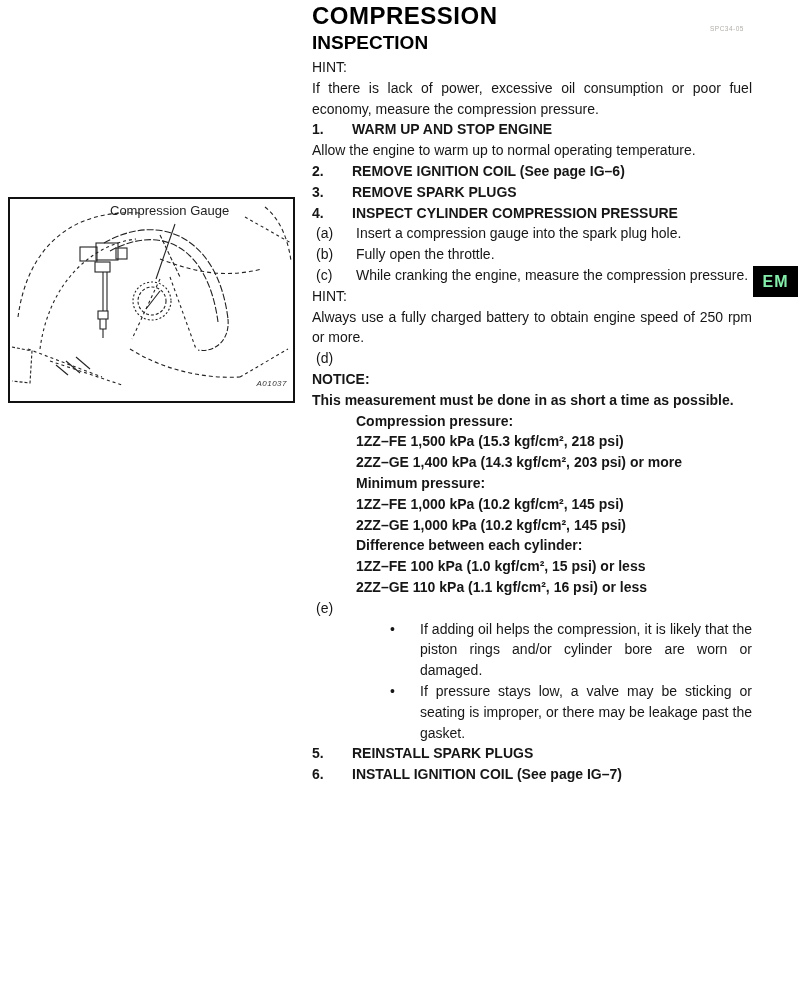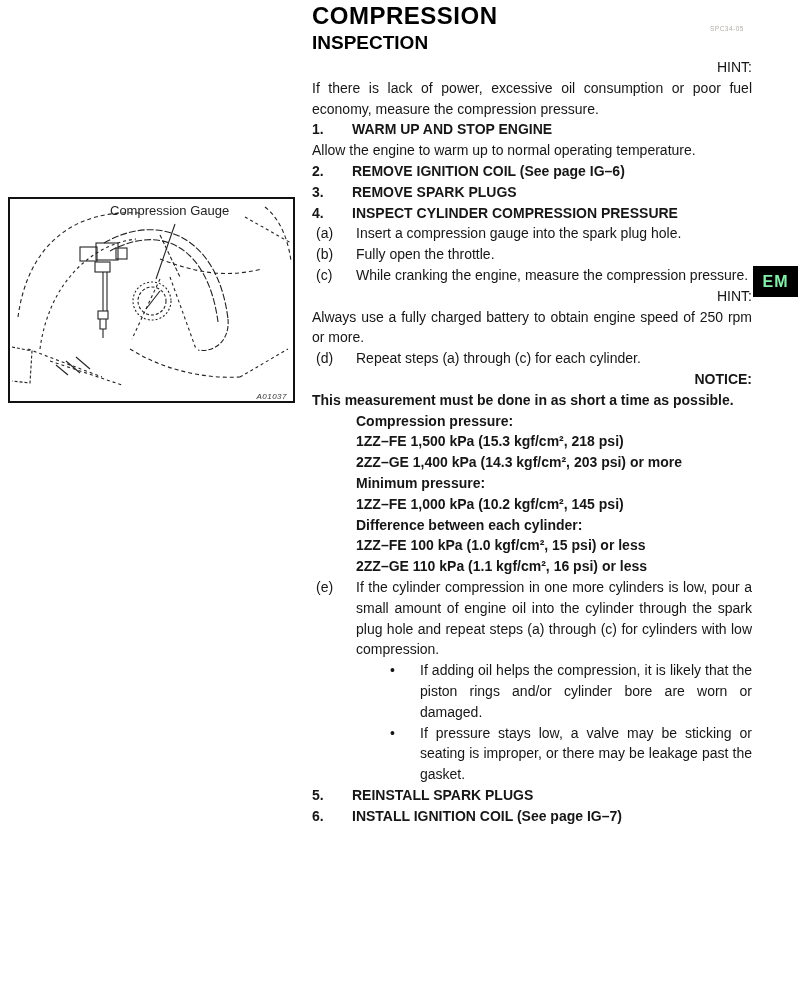--- a/index.html
+++ b/index.html
@@ -17,21 +17,21 @@
 
   .col { position:absolute; left:312px; top:2px; width:440px; }
   .title {
     margin:0; font-size:24px; line-height:28px; font-weight:bold;
     letter-spacing:.5px; color:#000;
   }
   .subtitle {
     margin:0 0 2px 0; font-size:19px; line-height:25px; font-weight:bold; color:#000;
   }
   .t { font-size:14px; line-height:20.8px; text-align:justify; color:#161616; }
-  .plain { text-align:right; }
+  .plain { text-align:left; }
   .bold { font-weight:bold; }
 
   .row { display:flex; }
   .num { flex:0 0 40px; font-weight:bold; }
   .step-title { flex:1; font-weight:bold; text-align:left; }
   .sublabel { flex:0 0 40px; padding-left:4px; }
   .subtext { flex:1; text-align:justify; }
 
   .specs { margin-left:44px; font-weight:bold; text-align:left; }
 
@@ -47,21 +47,21 @@
 
   .figure {
     position:absolute; left:8px; top:197px; width:287px; height:206px;
     border:2px solid #111; box-sizing:border-box; background:#fff;
   }
   .fig-caption {
     position:absolute; left:100px; top:4px; font-size:13px; color:#222;
     white-space:nowrap;
   }
   .fig-code {
-    position:absolute; right:6px; bottom:0; font-size:8px; color:#333;
+    position:absolute; right:6px; bottom:13px; font-size:8px; color:#333;
     font-style:italic; letter-spacing:.5px;
   }
   svg.sketch { position:absolute; left:0; top:0; }
   svg.sketch path, svg.sketch line, svg.sketch circle, svg.sketch rect, svg.sketch polyline {
     stroke:#232323; fill:none; stroke-width:1.1;
   }
 </style>
 </head>
 <body>
 
@@ -108,38 +108,37 @@
     <div class="row t">
       <span class="sublabel">(c)</span>
       <span class="subtext">While cranking the engine, measure the compression pressure.</span>
     </div>
 
     <div class="t plain">HINT:</div>
     <div class="t">Always use a fully charged battery to obtain engine speed of 250 rpm or more.</div>
 
     <div class="row t">
       <span class="sublabel">(d)</span>
-      <span class="subtext">Repeat steps (a) through (c) for each cylinder.</span>
     </div>
 
     <div class="t plain bold">NOTICE:</div>
     <div class="t bold">This measurement must be done in as short a time as possible.</div>
 
     <div class="t specs">Compression pressure:</div>
     <div class="t specs">1ZZ–FE 1,500 kPa (15.3 kgf/cm², 218 psi)</div>
     <div class="t specs">2ZZ–GE 1,400 kPa (14.3 kgf/cm², 203 psi) or more</div>
     <div class="t specs">Minimum pressure:</div>
     <div class="t specs">1ZZ–FE 1,000 kPa (10.2 kgf/cm², 145 psi)</div>
+    <div class="t specs">2ZZ–GE 1,000 kPa (10.2 kgf/cm², 145 psi)</div>
     <div class="t specs">Difference between each cylinder:</div>
     <div class="t specs">1ZZ–FE 100 kPa (1.0 kgf/cm², 15 psi) or less</div>
     <div class="t specs">2ZZ–GE 110 kPa (1.1 kgf/cm², 16 psi) or less</div>
 
     <div class="row t">
       <span class="sublabel">(e)</span>
-      <span class="subtext">If the cylinder compression in one more cylinders is low, pour a small amount of engine oil into the cylinder through the spark plug hole and repeat steps (a) through (c) for cylinders with low compression.</span>
     </div>
 
     <div class="bullet-row t">
       <span class="bullet">•</span>
       <span class="bullet-text">If adding oil helps the compression, it is likely that the piston rings and/or cylinder bore are worn or damaged.</span>
     </div>
     <div class="bullet-row t">
       <span class="bullet">•</span>
       <span class="bullet-text">If pressure stays low, a valve may be sticking or seating is improper, or there may be leakage past the gasket.</span>
     </div>

